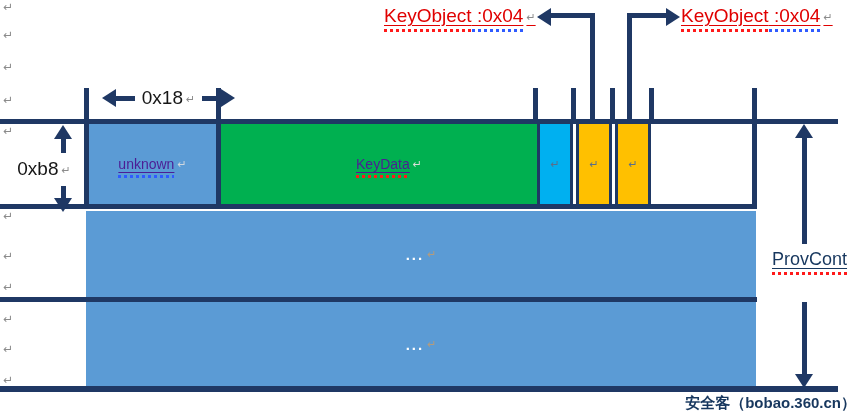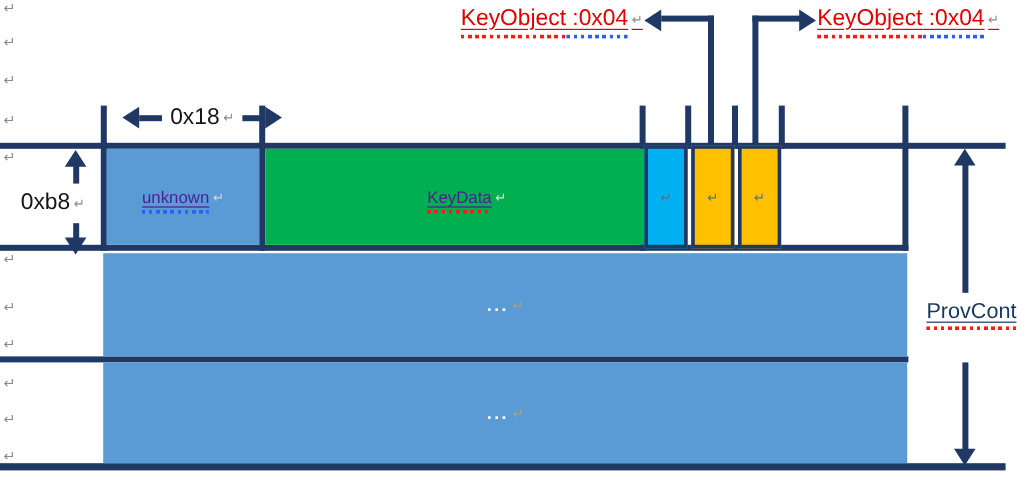--- a/index.html
+++ b/index.html
@@ -133,14 +133,15 @@
   </div>
 
   <div class="ah ah-u" style="left:795px;top:124px;"></div>
   <div class="vline" style="left:802px;top:137px;width:5px;height:107px;"></div>
   <div class="prov" style="left:772px;top:246px;">
     <div><span class="sq sq-red" style="text-decoration:underline;text-underline-offset:3px;">ProvCont</span></div>
   </div>
   <div class="vline" style="left:802px;top:302px;width:5px;height:74px;"></div>
   <div class="ah ah-d" style="left:795px;top:374px;"></div>
 
+  <div class="wm" style="right:4px;top:394px;">安全客（bobao.360.cn）</div>
 
 </div>
 
 </body></html>

